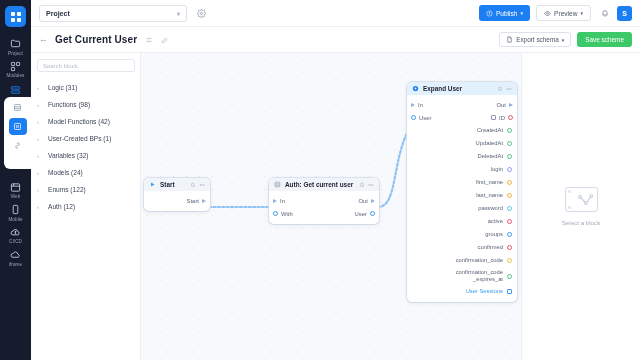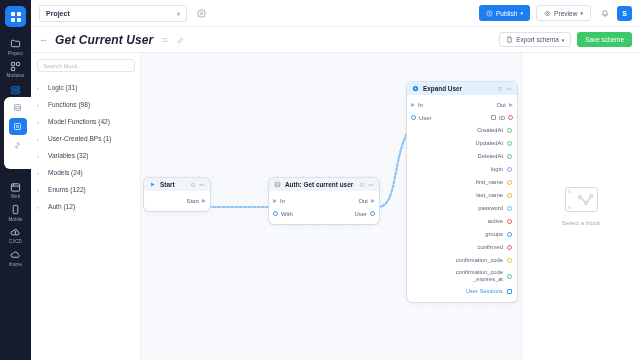--- a/index.html
+++ b/index.html
@@ -92,21 +92,21 @@
     cursor: pointer; font-weight: bold;
   }
 
   
   .subbar {
     position: absolute; left: 31px; top: 27px; width: 609px; height: 26px;
     background: #fff; border-bottom: 1px solid #ECEFF4;
     display: flex; align-items: center; padding: 0 8px;
   }
   .back-arrow { color: #8E97AD; font-size: 9px; cursor: pointer; margin-right: 7px; line-height: 1;}
-  .page-title { font-size: 12px; font-weight: bold; color: #1A2033; letter-spacing: .1px; font-style: italic; }
+  .page-title { font-size: 10px; font-weight: bold; color: #1A2033; letter-spacing: .1px; }
   .sub-ic { margin-left: 8px; color: #A6AEC0; cursor: pointer; display:flex; align-items:center;}
   .subbar-right { margin-left: auto; display: flex; align-items: center; gap: 6px; }
   .btn-export {
     height: 15px; background: #fff; color: #4A5366; border: 1px solid #DCE1EA;
     border-radius: 3px; display: flex; align-items: center; gap: 3px; padding: 0 6px;
     font-size: 6.4px; cursor: pointer; white-space: nowrap;
   }
   .btn-save {
     height: 15px; background: #3DC86A; color: #fff; border-radius: 3px;
     display: flex; align-items: center; padding: 0 8px;

